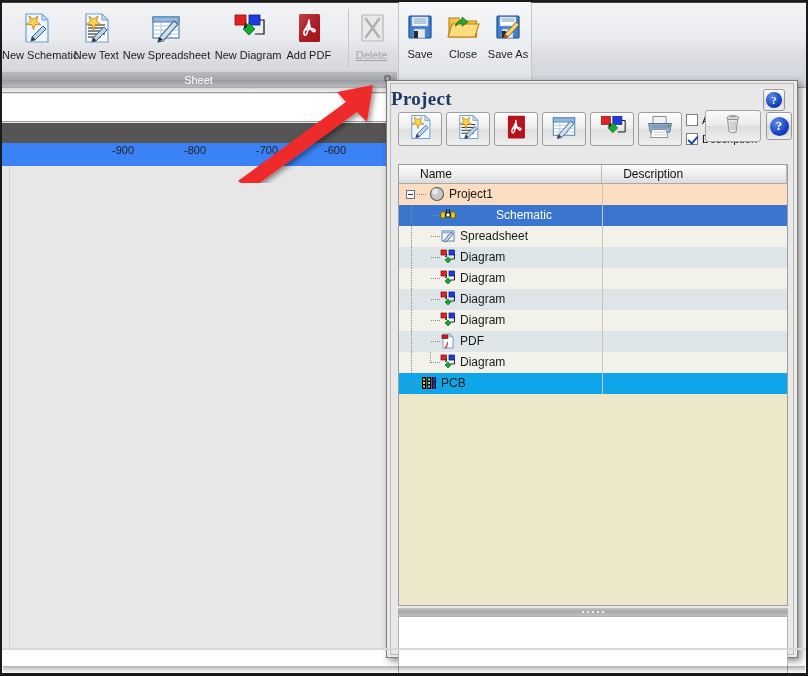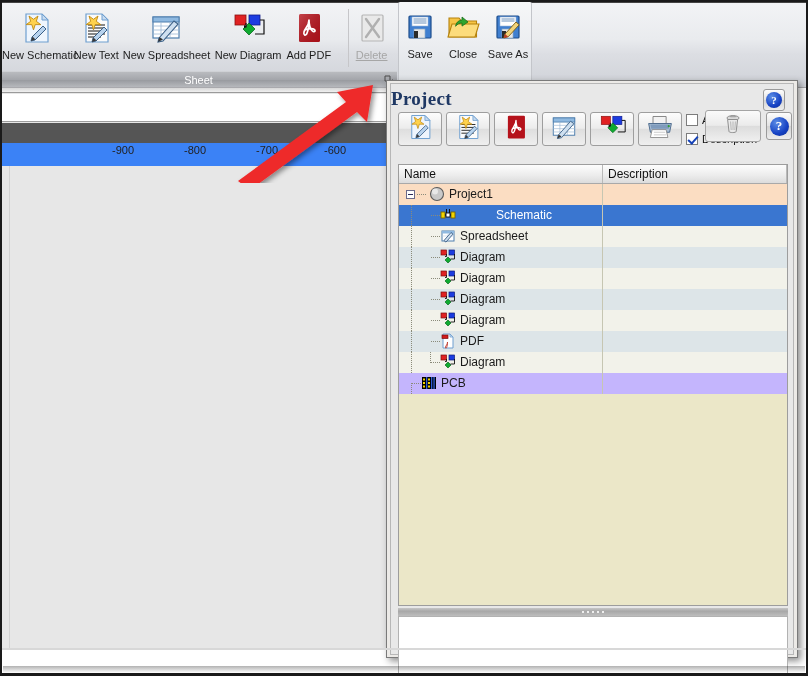--- a/index.html
+++ b/index.html
@@ -187,41 +187,41 @@
     border: 1px solid #9d9d9d;
   }
   #tree-head {
     display: flex; height: 19px;
     background: linear-gradient(to bottom,#fdfdfd,#ededed 55%,#dcdcdc);
     border-bottom: 1px solid #a9a9a9;
     font-size: 12px; color: #111;
   }
   .th {
     display: flex; align-items: center; padding-left: 5px;
-    border-right: 1px solid #b9b9b9; height: 100%;
+    border-right: 1px solid #b9b9b9; height: 100%; margin-left: 16px;
   }
   #th-name { width: 204px; }
   #th-desc { width: 184px; }
   #tree-body { position: relative; height: 421px; overflow: hidden; }
   .trow {
     position: relative; display: flex; height: 21px; align-items: center;
     border-bottom: 1px solid #d6d2b6;
   }
   .tname {
     width: 204px; height: 21px; display: flex; align-items: center;
     border-right: 1px solid #c6c6b2; font-size: 12px; color: #1a1a1a;
     overflow: hidden; white-space: nowrap;
   }
   .tdesc { width: 184px; height: 21px; }
   .trow.root .tname, .trow.root .tdesc { background: #fbddc2; }
   .trow.sel .tname, .trow.sel .tdesc { background: #3a76d0; }
   .trow.sel .tname { color: #ffffff; gap: 36px; }
   .trow.odd .tname, .trow.odd .tdesc { background: #f2f2ea; }
   .trow.even .tname, .trow.even .tdesc { background: #dde5e8; }
-  .trow.pcb .tname, .trow.pcb .tdesc { background: #c4b5fd; }
+  .trow.pcb .tname, .trow.pcb .tdesc { background: #0ea5e9; }
   .tname.indent0 { padding-left: 4px; }
   .tname.indent1 { padding-left: 0px; }
   .tname.indent0b { padding-left: 0px; }
   .label-txt { margin-left: 4px; }
   .treeico { width: 16px; height: 16px; flex: none; position: relative; }
 
   
   .expander {
     width: 9px; height: 9px; border: 1px solid #6b6b8a; background: #fefefe;
     position: relative; flex: none; margin-left: 3px; margin-right: 2px;

